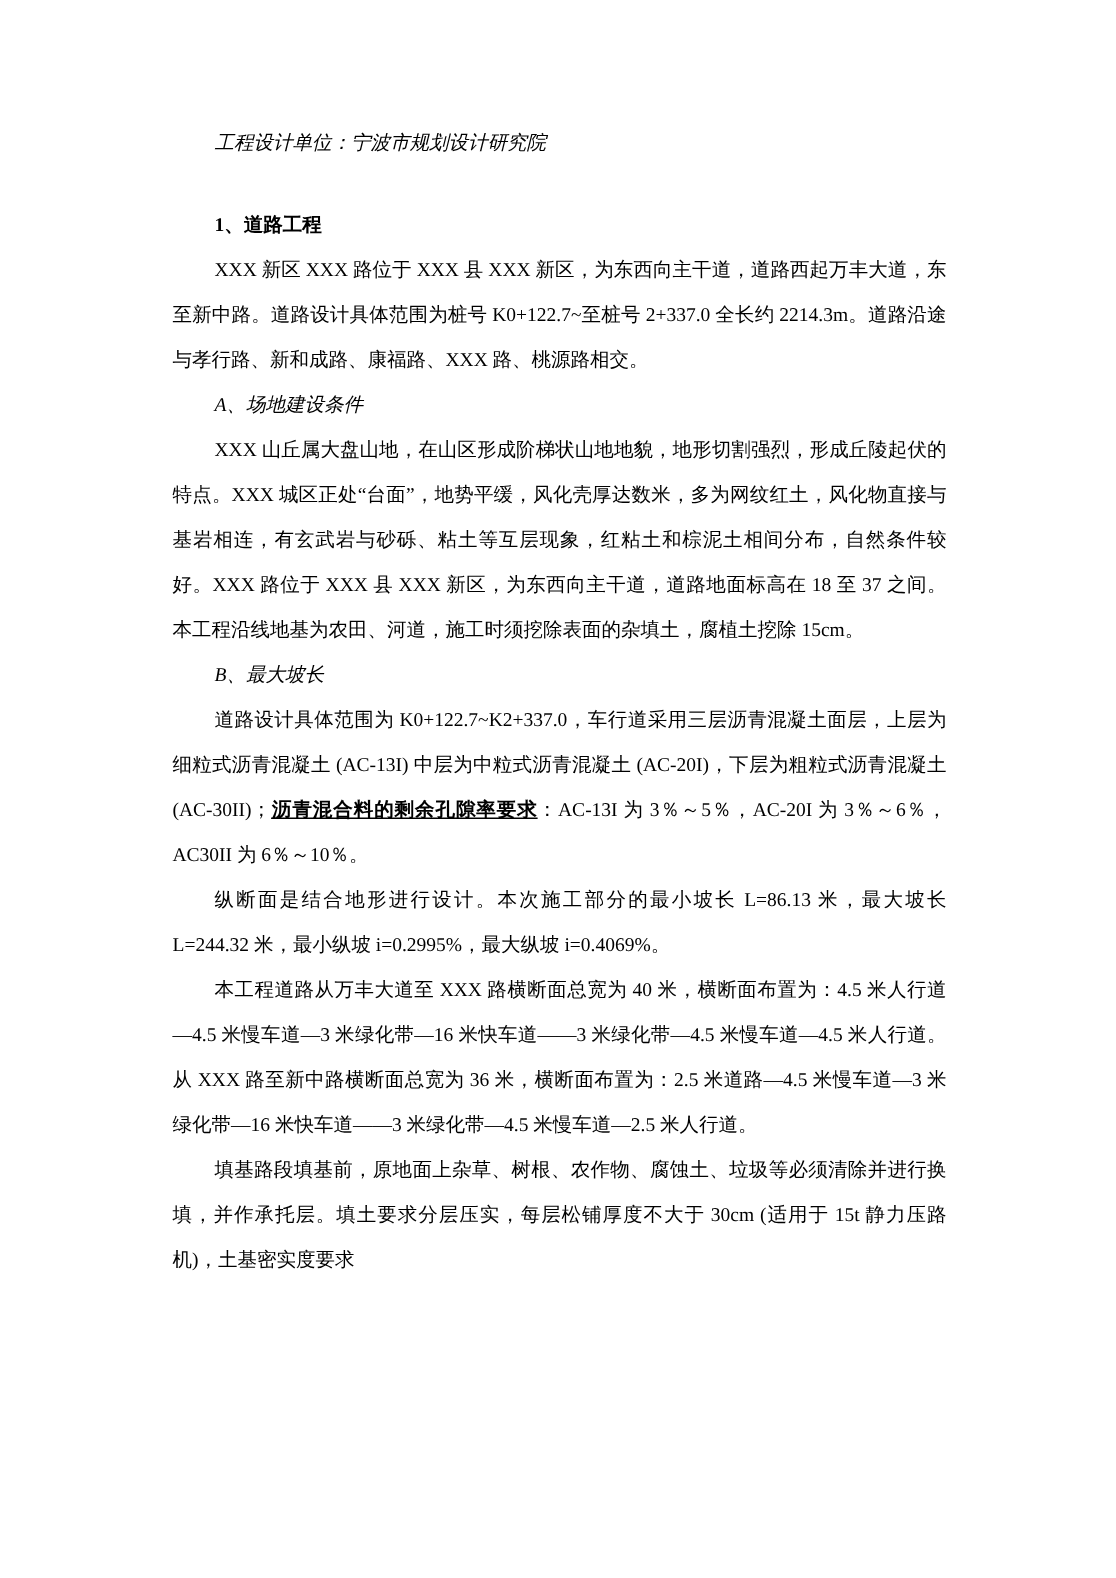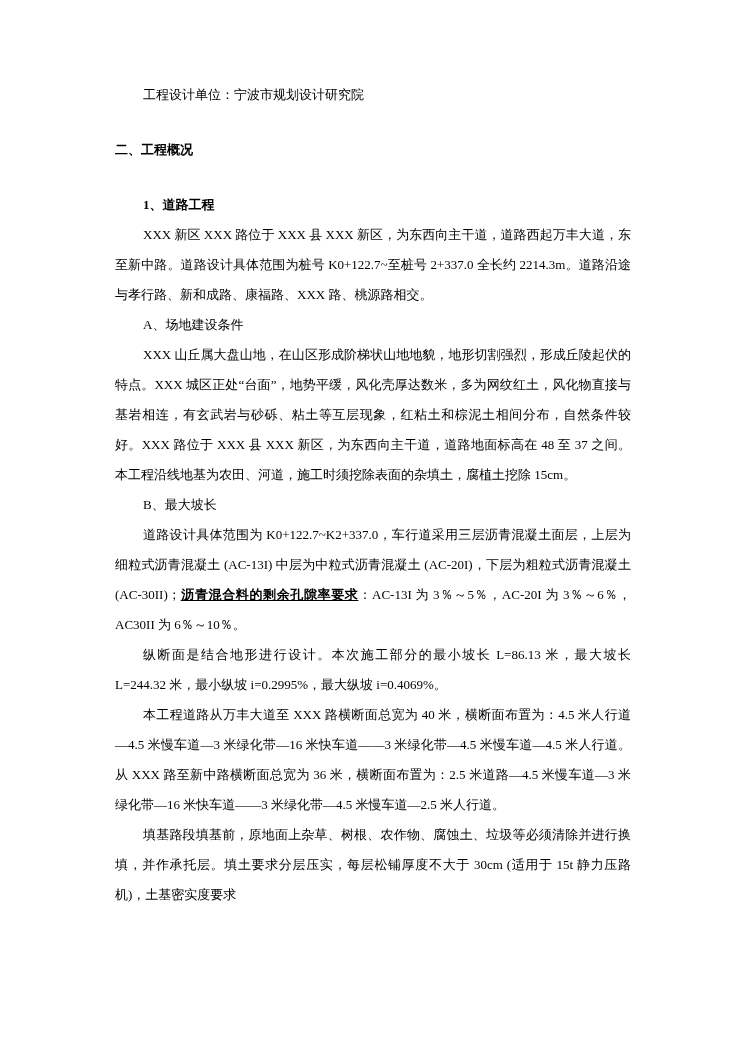--- a/index.html
+++ b/index.html
@@ -17,20 +17,21 @@
     font-family: "Liberation Serif", "DejaVu Serif", serif;
     font-size: 13px;
     line-height: 30px;
     color: #000000;
     overflow: hidden;
   }
   .line {
     margin: 0;
     text-indent: 28px;
     white-space: normal;
+    font-style: italic;
   }
   .para {
     margin: 0;
     text-indent: 28px;
     text-align: justify;
   }
   .h1 {
     margin: 25px 0 0 0;
     font-weight: bold;
   }
@@ -44,29 +45,28 @@
     text-decoration: underline;
   }
 </style>
 </head>
 <body>
 
 <div class="page">
 
   <p class="line">工程设计单位：宁波市规划设计研究院</p>
 
-  <p class="h1">二、工程概况</p>
 
   <p class="h2">1、道路工程</p>
 
   <p class="para">XXX 新区 XXX 路位于 XXX 县 XXX 新区，为东西向主干道，道路西起万丰大道，东至新中路。道路设计具体范围为桩号 K0+122.7~至桩号 2+337.0 全长约 2214.3m。道路沿途与孝行路、新和成路、康福路、XXX 路、桃源路相交。</p>
 
   <p class="line">A、场地建设条件</p>
 
-  <p class="para">XXX 山丘属大盘山地，在山区形成阶梯状山地地貌，地形切割强烈，形成丘陵起伏的特点。XXX 城区正处“台面”，地势平缓，风化壳厚达数米，多为网纹红土，风化物直接与基岩相连，有玄武岩与砂砾、粘土等互层现象，红粘土和棕泥土相间分布，自然条件较好。XXX 路位于 XXX 县 XXX 新区，为东西向主干道，道路地面标高在 48 至 37 之间。本工程沿线地基为农田、河道，施工时须挖除表面的杂填土，腐植土挖除 15cm。</p>
+  <p class="para">XXX 山丘属大盘山地，在山区形成阶梯状山地地貌，地形切割强烈，形成丘陵起伏的特点。XXX 城区正处“台面”，地势平缓，风化壳厚达数米，多为网纹红土，风化物直接与基岩相连，有玄武岩与砂砾、粘土等互层现象，红粘土和棕泥土相间分布，自然条件较好。XXX 路位于 XXX 县 XXX 新区，为东西向主干道，道路地面标高在 18 至 37 之间。本工程沿线地基为农田、河道，施工时须挖除表面的杂填土，腐植土挖除 15cm。</p>
 
   <p class="line">B、最大坡长</p>
 
   <p class="para"><span>道路设计具体范围为 K0+122.7~K2+337.0，车行道采用三层沥青混凝土面层，上层为细粒式沥青混凝土 (AC-13I) 中层为中粒式沥青混凝土 (AC-20I)，下层为粗粒式沥青混凝土 (AC-30II)；</span><b>沥青混合料的剩余孔隙率要求</b><span>：AC-13I 为 3％～5％，AC-20I 为 3％～6％，AC30II 为 6％～10％。</span></p>
 
 
   <p class="para">纵断面是结合地形进行设计。本次施工部分的最小坡长 L=86.13 米，最大坡长 L=244.32 米，最小纵坡 i=0.2995%，最大纵坡 i=0.4069%。</p>
 
 
   <p class="para">本工程道路从万丰大道至 XXX 路横断面总宽为 40 米，横断面布置为：4.5 米人行道—4.5 米慢车道—3 米绿化带—16 米快车道——3 米绿化带—4.5 米慢车道—4.5 米人行道。从 XXX 路至新中路横断面总宽为 36 米，横断面布置为：2.5 米道路—4.5 米慢车道—3 米绿化带—16 米快车道——3 米绿化带—4.5 米慢车道—2.5 米人行道。</p>

